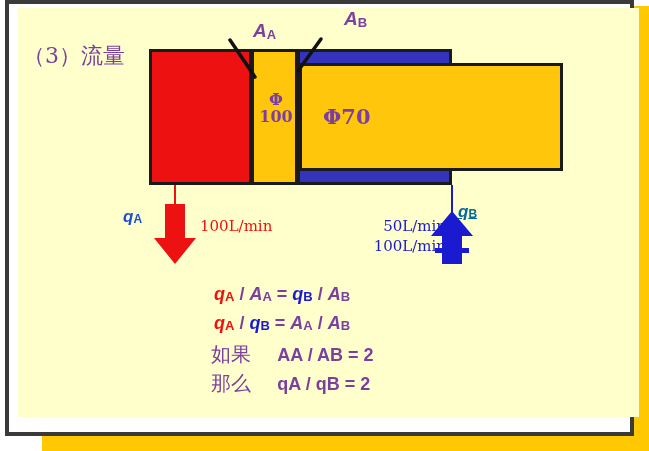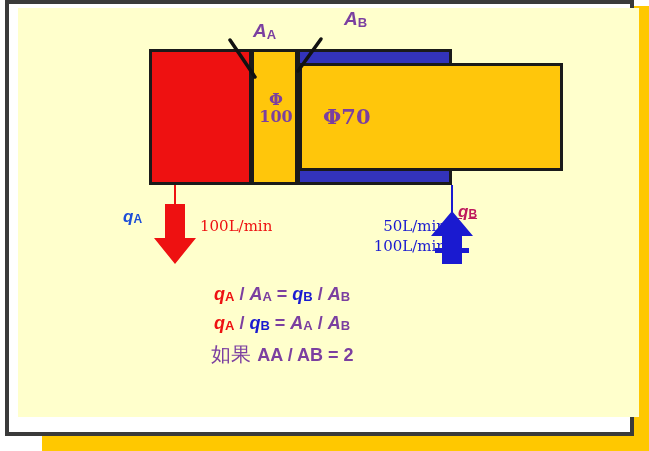--- a/index.html
+++ b/index.html
@@ -114,21 +114,21 @@
     font-size: 17px;
     white-space: nowrap;
   }
   .flow-q .sub {
     font-size: 12px;
     font-style: normal;
     position: relative;
     top: 1px;
   }
   #label-qA { left: 105px; top: 199px; color: #1d4ed8; }
-  #label-qB { left: 440px; top: 194px; color: #be185d; text-decoration: underline; }
+  #label-qB { left: 440px; top: 194px; color: #0369a1; text-decoration: underline; }
 
   .rate-block {
     position: absolute;
     font-family: "DejaVu Serif", serif;
     font-weight: normal;
     font-size: 15px;
     line-height: 20px;
     white-space: nowrap;
   }
   #rates-red  { left: 182px; top: 208px; color: #ee1111; text-align: left; }
@@ -156,20 +156,21 @@
     position: absolute;
     font-family: "DejaVu Serif", serif;
     font-size: 20px;
     color: #7b3fa0;
     white-space: nowrap;
   }
   .cn-line .eqpart {
     font-family: "Liberation Sans", sans-serif;
     font-weight: bold;
     font-size: 18px;
+    margin-left: 20px;
   }
   #eq-3 { left: 193px; top: 333px; }
   #eq-4 { left: 193px; top: 362px; }
 
   svg.overlay {
     position: absolute;
     left: 0; top: 0;
     width: 621px; height: 409px;
     pointer-events: none;
   }
@@ -178,20 +179,21 @@
 <body>
 
 <div id="slide-root">
 
   <div class="gold-shadow" id="shadow-right"></div>
   <div class="gold-shadow" id="shadow-bottom"></div>
 
   <div id="slide-frame">
     <div id="slide-canvas">
 
+      <div class="title-line" id="title-sub">（3）流量</div>
 
       <div class="blk" id="piston-red"></div>
       <div class="blk" id="piston-gold"></div>
       <div class="blk" id="seal-top"></div>
       <div class="blk" id="rod-gold"></div>
 
       <div class="dim-label" id="dim-100">
         <span>Φ</span><br>
         <span>100</span>
       </div>
@@ -219,20 +221,24 @@
         <div>100L/min</div>
       </div>
 
       <div class="eq-line" id="eq-1"><span class="v-red">q</span><span class="v-red sub">A</span><span class="op"> / </span><span class="v-purple">A</span><span class="v-purple sub">A</span><span class="op"> = </span><span class="v-blue">q</span><span class="v-blue sub">B</span><span class="op"> / </span><span class="v-purple">A</span><span class="v-purple sub">B</span></div>
       <div class="eq-line" id="eq-2"><span class="v-red">q</span><span class="v-red sub">A</span><span class="op"> / </span><span class="v-blue">q</span><span class="v-blue sub">B</span><span class="op"> = </span><span class="v-purple">A</span><span class="v-purple sub">A</span><span class="op"> / </span><span class="v-purple">A</span><span class="v-purple sub">B</span></div>
 
       <div class="cn-line" id="eq-3">
         <span>如果</span>
         <span class="eqpart">AA / AB  = 2</span>
       </div>
+      <div class="cn-line" id="eq-4">
+        <span>那么</span>
+        <span class="eqpart">qA / qB  = 2</span>
+      </div>
 
       <svg class="overlay" viewBox="0 0 621 409">
 
         <line x1="212" y1="32" x2="237" y2="69" stroke="#111111" stroke-width="3.5" stroke-linecap="round"></line>
 
         <line x1="303" y1="31" x2="280" y2="63" stroke="#111111" stroke-width="3.5" stroke-linecap="round"></line>
 
         <line x1="157" y1="177" x2="157" y2="196" stroke="#ee1111" stroke-width="2"></line>
         <path d="M 147 196 L 167 196 L 167 230 L 178 230 L 157 256 L 136 230 L 147 230 Z" fill="#ee1111"></path>
 

